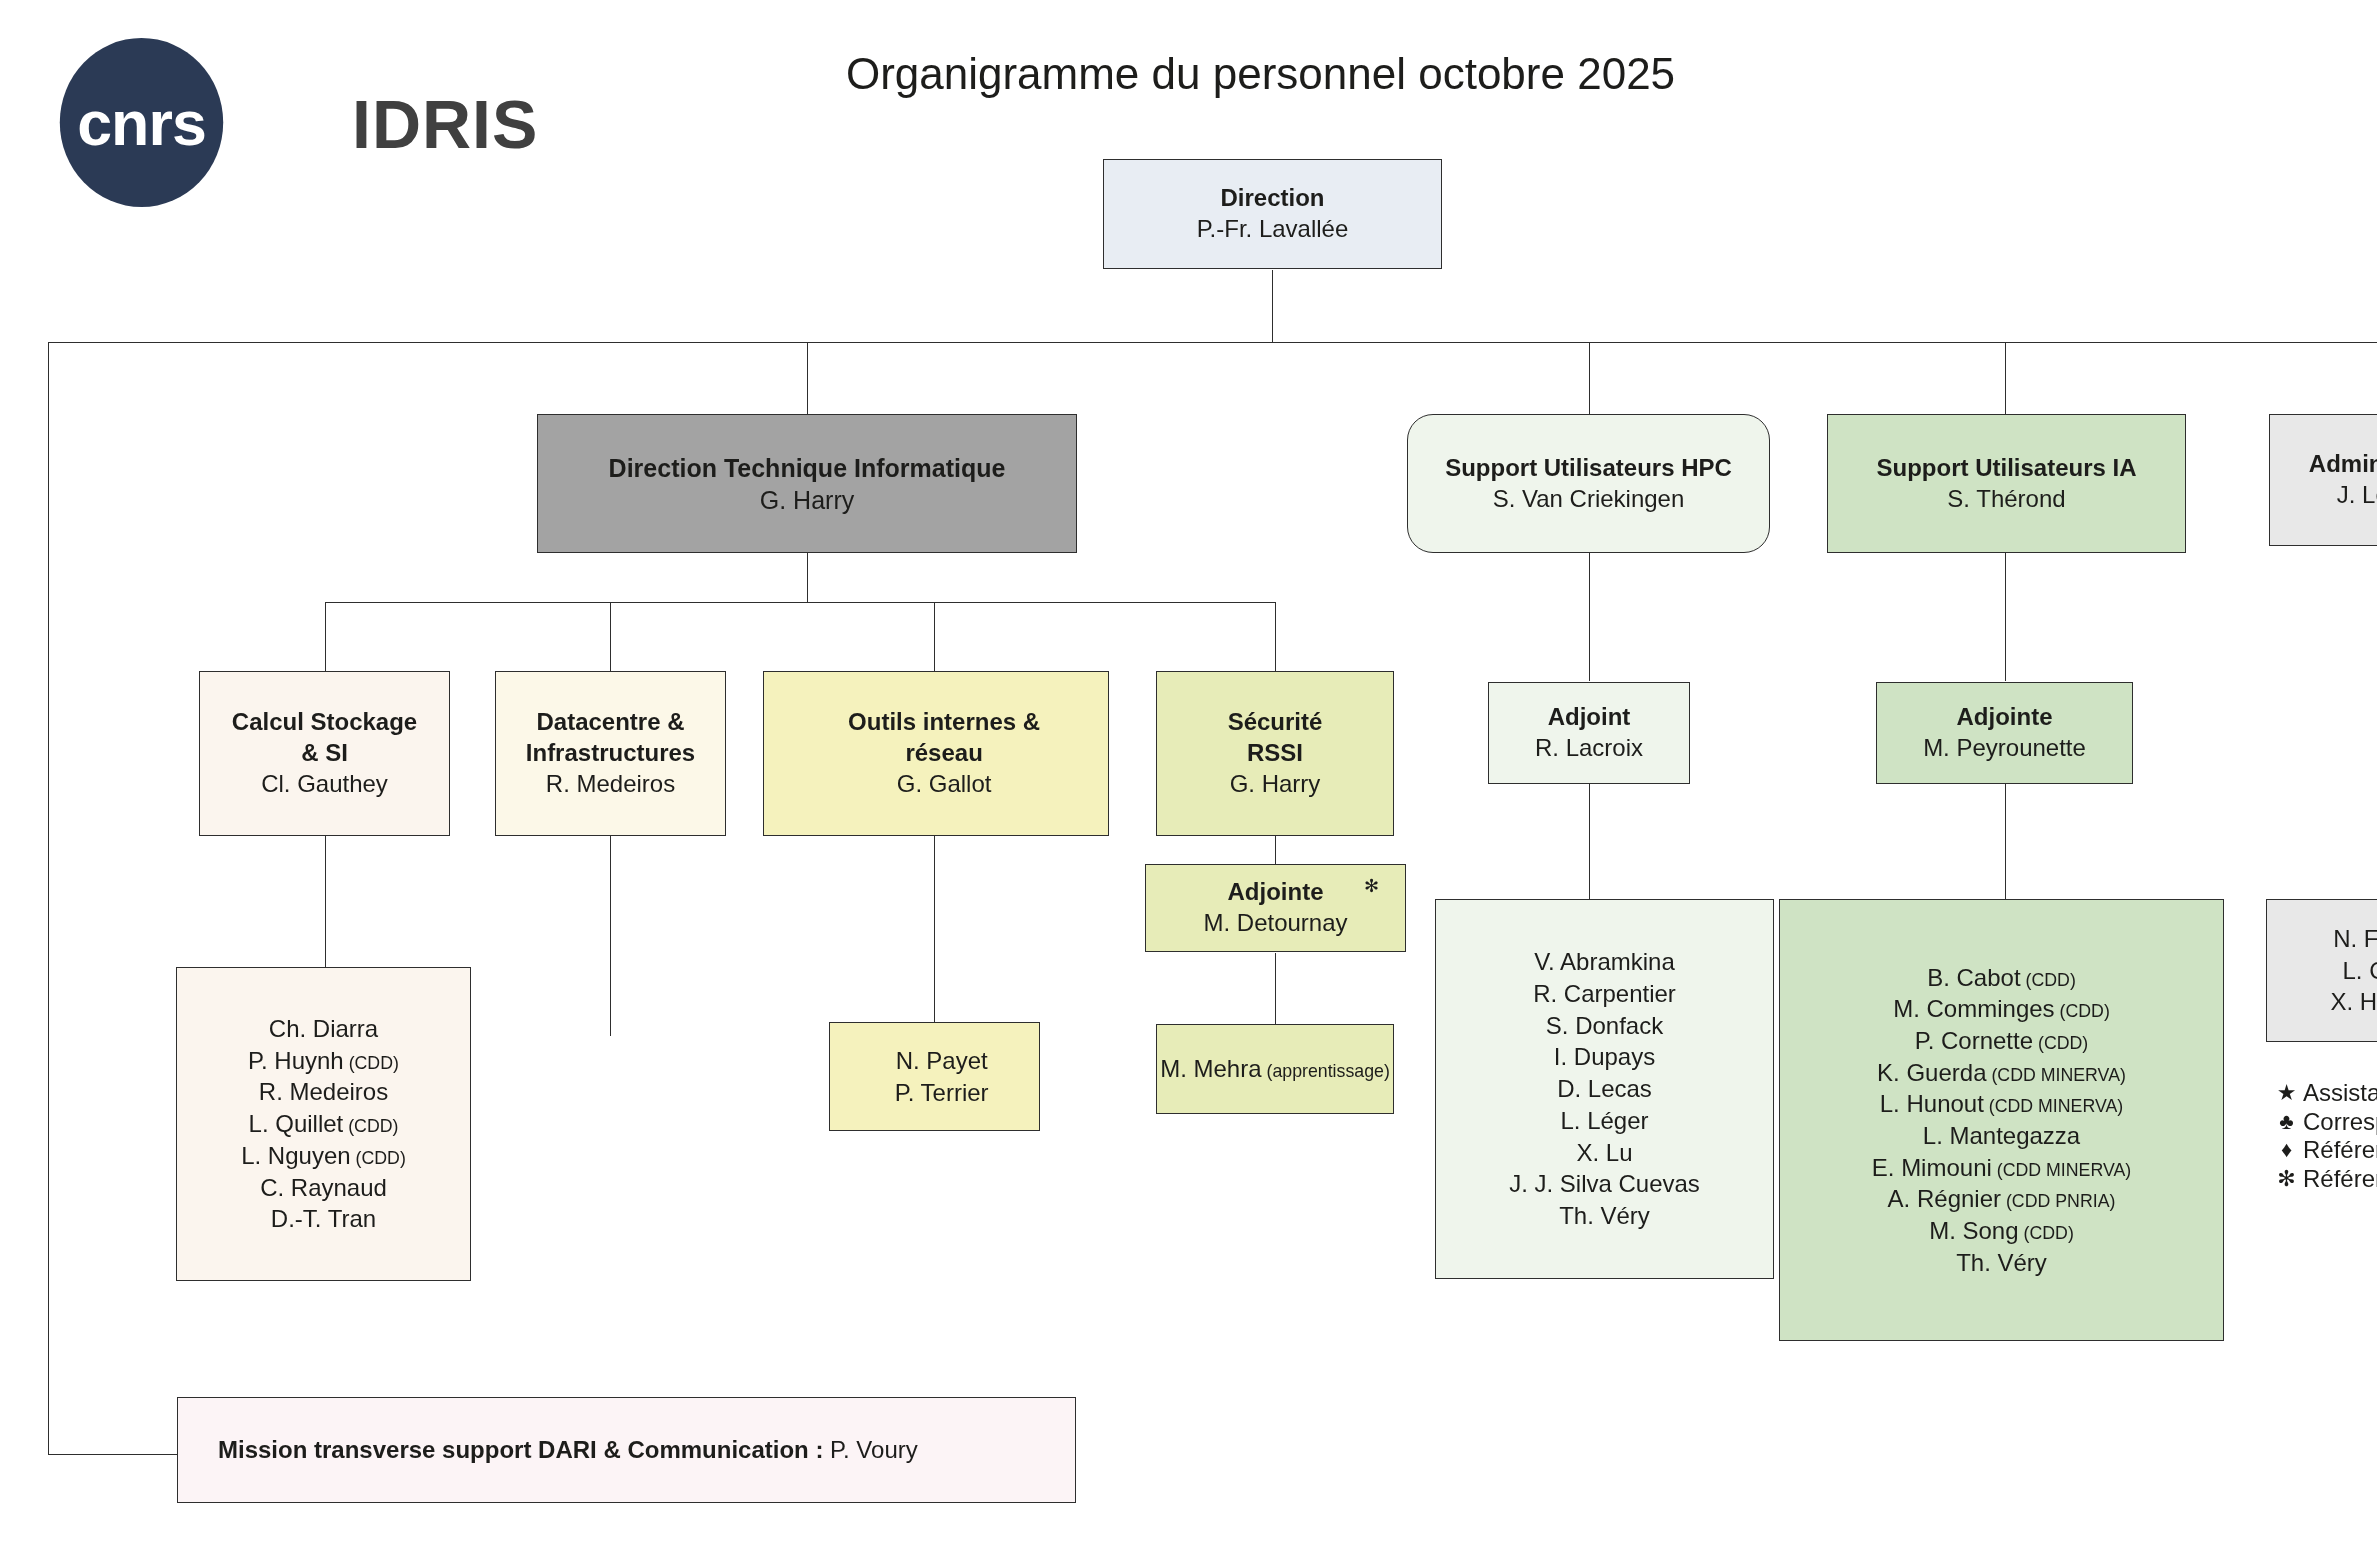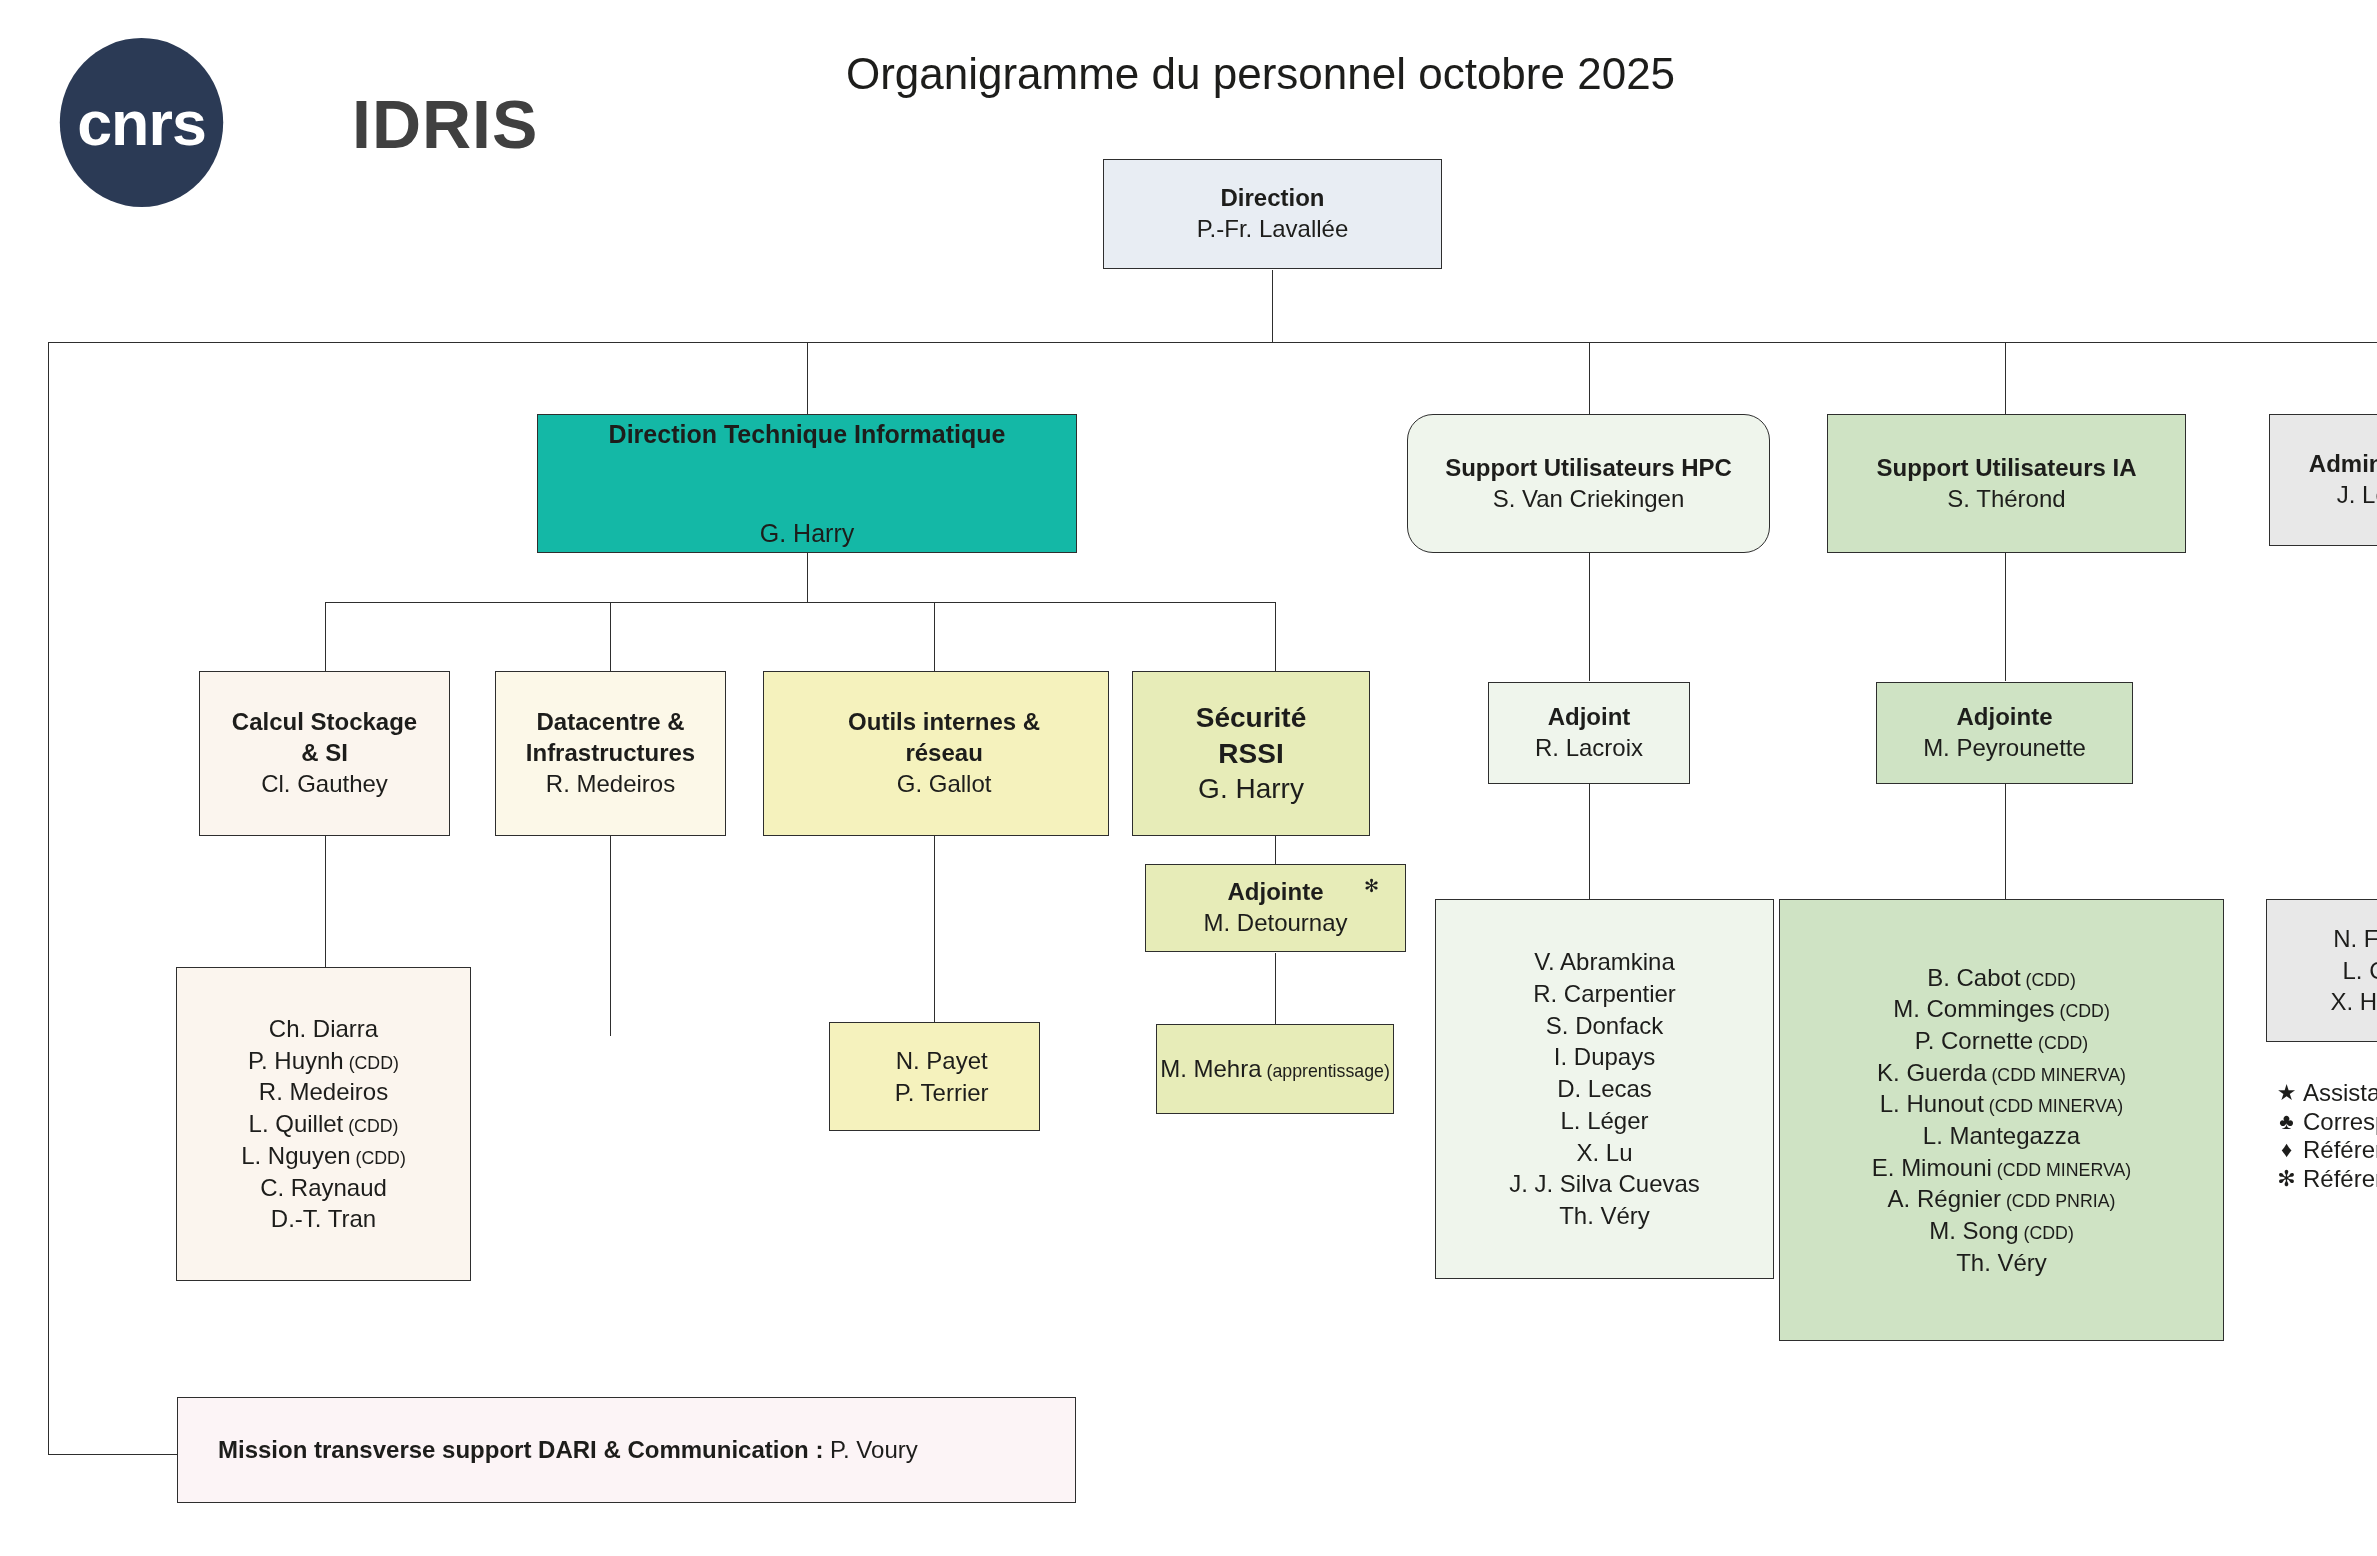--- a/index.html
+++ b/index.html
@@ -53,21 +53,21 @@
     display:flex;flex-direction:column;
     align-items:center;justify-content:center;
     text-align:center;
     padding:4.8px 6.7px;
   }
   .namelist .row{white-space:nowrap;line-height:1.32;}
   .tag{font-size:0.74em;}
 
   
   .fill-dir       {background:#e8edf3;}
-  .fill-dti       {background:#14b8a6;justify-content:space-between;}
+  .fill-dti       {background:#a3a3a3;}
   .fill-calcul    {background:#fbf5ee;}
   .fill-datacentre{background:#fcf8e8;}
   .fill-outils    {background:#f5f2bd;padding-left:21px;}
   .fill-securite  {background:#e7ecb8;}
   .fill-hpc       {background:#eff5ec;}
   .fill-ia        {background:#cfe3c4;}
   .fill-admin     {background:#e8e8e8;}
   .fill-mission   {background:#fcf4f6;}
 
   
@@ -165,21 +165,21 @@
     <div class="title">Infrastructures</div>
     <div class="person">R. Medeiros</div>
   </div>
 
   <div class="node fill-outils" style="left:763px;top:671px;width:346px;height:165px;font-size:24px;">
     <div class="title">Outils internes &amp;</div>
     <div class="title">réseau</div>
     <div class="person">G. Gallot</div>
   </div>
 
-  <div class="node fill-securite" style="left:1132px;top:671px;width:238px;height:165px;font-size:28px;">
+  <div class="node fill-securite" style="left:1156px;top:671px;width:238px;height:165px;font-size:24px;">
     <div class="title">Sécurité</div>
     <div class="title">RSSI</div>
     <div class="person">G. Harry</div>
   </div>
 
   <div class="node fill-securite" style="left:1145px;top:864px;width:261px;height:88px;font-size:24px;position:absolute;">
     <div class="title">Adjointe</div>
     <div class="person">M. Detournay</div>
     <span style="position:absolute;right:26px;top:13.3px;font-size:18px;line-height:0.9;">✻</span>
   </div>

